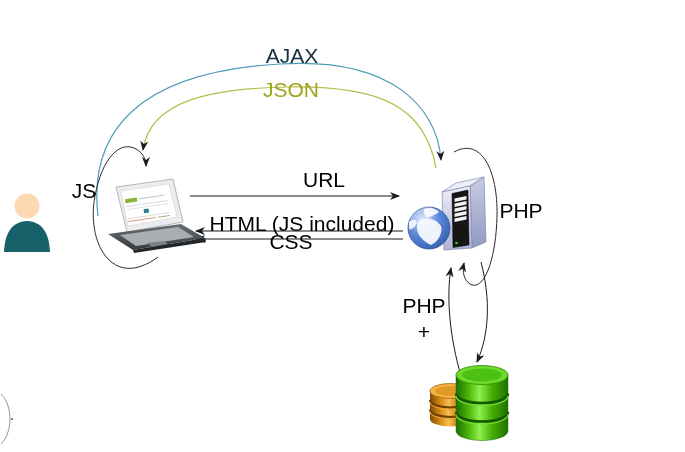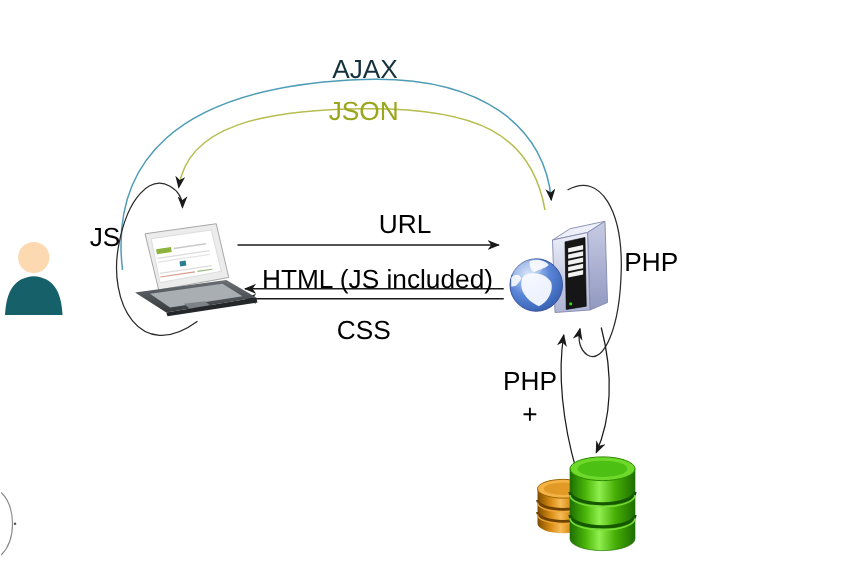--- a/index.html
+++ b/index.html
@@ -149,21 +149,21 @@
         <ellipse cx="482" cy="375" rx="26" ry="9.5" fill="#6ed92b" stroke="#2a8a00" stroke-width="0.8"></ellipse>
         <ellipse cx="482" cy="375" rx="20" ry="6.5" fill="#4cc013"></ellipse>
       </g>
     </g>
   </svg>
 
   <div class="lbl" style="left: 292px; top: 44px; color: rgb(20, 49, 61);">AJAX</div>
   <div class="lbl" style="left: 291px; top: 78px; color: rgb(154, 167, 28);">JSON</div>
   <div class="lbl" style="left:292px;top:168px;margin-left:32px;">URL</div>
   <div class="lbl" style="left:302px;top:212px;text-align:right;">HTML (JS included)</div>
-  <div class="lbl" style="left:291px;top:253px;">CSS</div>
+  <div class="lbl" style="left:291px;top:230px;">CSS</div>
   <div class="lbl" style="left:84px;top:179px;">JS</div>
   <div class="lbl" style="left:521px;top:199px;">PHP</div>
   <div class="lbl lbl-stack" style="left:424px;top:293px;">
     <div>PHP</div>
     <div>+</div>
   </div>
 
 </div>
 
 </body></html>

